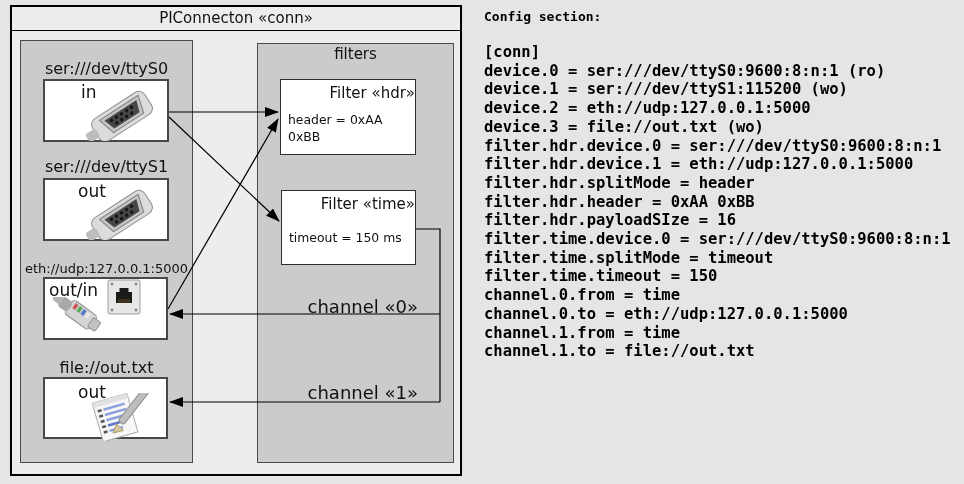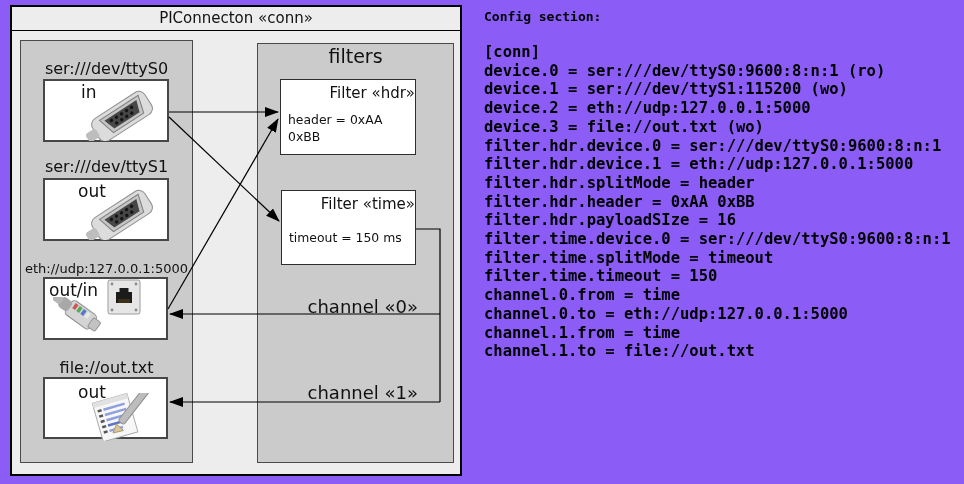--- a/index.html
+++ b/index.html
@@ -1,30 +1,30 @@
 <!DOCTYPE html>
 <html><head>
 <meta charset="utf-8">
 <style>
   html,body{margin:0;padding:0;}
   body{font-family:"DejaVu Sans", sans-serif; background:#fff;}
-  .screen{position:relative;width:964px;height:484px;background:#8b5cf6;overflow:hidden;}
+  .screen{position:relative;width:964px;height:484px;background:#e5e5e5;overflow:hidden;}
 
   
   .outer-box{position:absolute;left:10px;top:5px;width:448px;height:467px;
     border:2.5px solid #000;background:#ededed;}
   .outer-title{height:23px;line-height:23px;text-align:center;font-size:15px;color:#111;
     border-bottom:1px solid #000;}
 
   
   .group-box{position:absolute;background:#cbcbcb;border:1.5px solid #4a4a4a;box-sizing:border-box;}
   .devices-group{left:20px;top:40px;width:173px;height:423px;}
   .filters-group{left:257px;top:43px;width:197px;height:420px;}
   .filters-title{position:absolute;left:257px;top:45px;width:197px;text-align:center;
-    font-size:19px;color:#111;}
+    font-size:15px;color:#111;}
 
   
   .dev-url{position:absolute;left:20px;width:173px;text-align:center;font-size:16px;color:#111;
     white-space:nowrap;}
   .dev-url.small{font-size:13px;}
   .dev-box{position:absolute;background:#fff;border:2px solid #474747;box-sizing:border-box;}
   .dev-label{position:absolute;font-size:17px;color:#111;}
   .dev-icon{position:absolute;}
 
   

